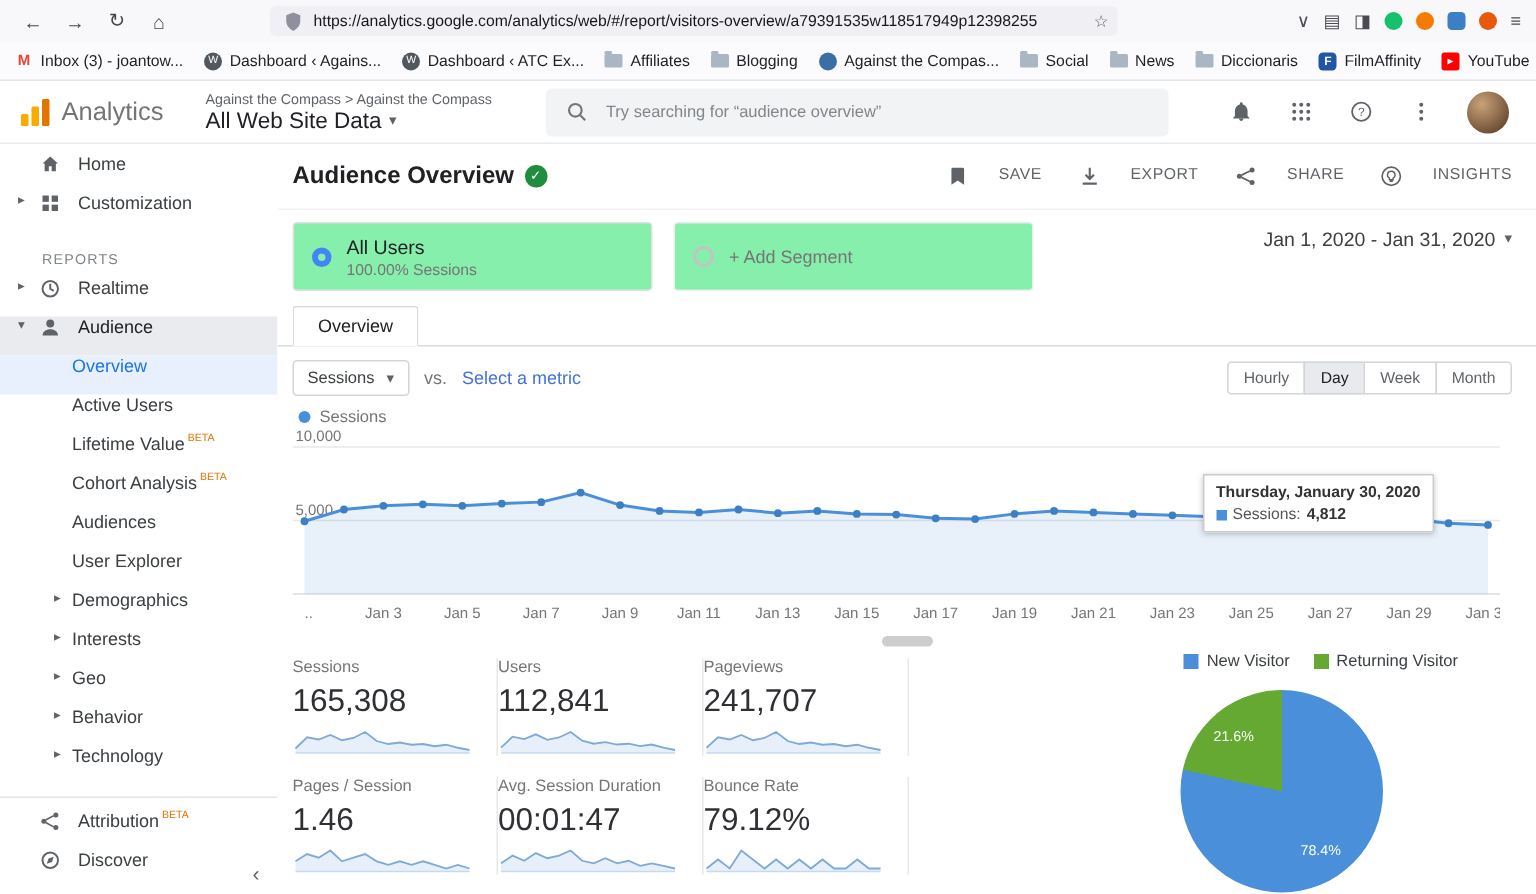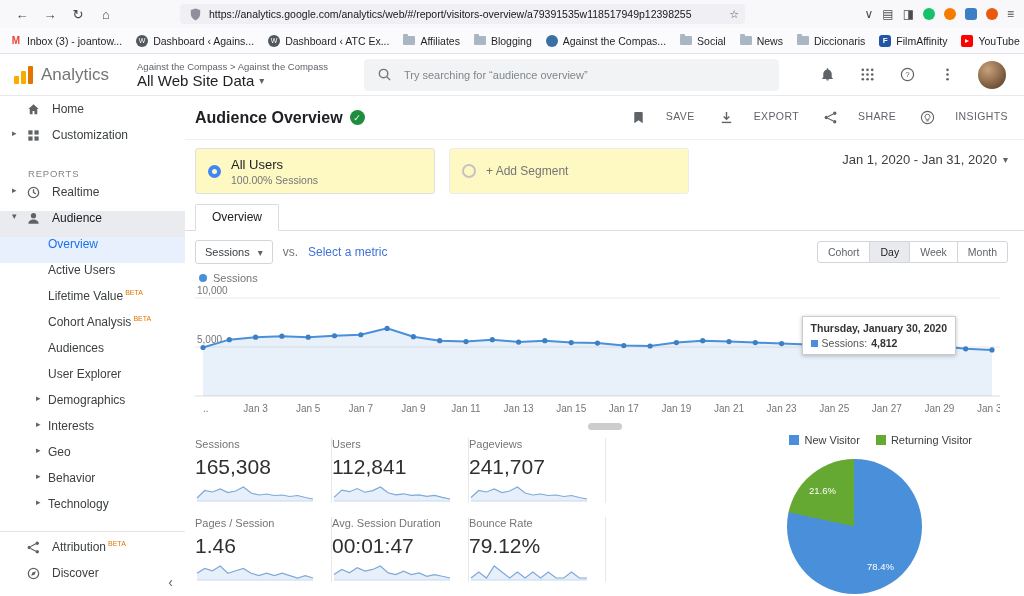--- a/index.html
+++ b/index.html
@@ -68,21 +68,21 @@
 
   
   .main { flex:1; background:#fff; overflow:hidden; display:flex; flex-direction:column; }
   .report-header { height:44px; display:flex; align-items:center; padding:0 16px 0 10px; border-bottom:1px solid #f1f1f1; flex:0 0 auto; }
   .report-title { font-size:16px; font-weight:bold; color:#202124; }
   .vbadge { width:15px; height:15px; border-radius:50%; background:#1e8e3e; color:#fff; font-size:9px; display:inline-flex; align-items:center; justify-content:center; margin-left:7px; }
   .actions { margin-left:auto; display:flex; gap:24px; }
   .act { display:flex; gap:20px; font-size:10.5px; letter-spacing:.4px; color:#5f6368; cursor:default; }
 
   .segment-row { padding:8px 16px 10px 10px; display:flex; align-items:flex-start; gap:14px; flex:0 0 auto; }
-  .seg-card { width:240px; height:46px; border:1px solid #e0e0e0; border-radius:3px; display:flex; align-items:center; gap:10px; padding:0 12px; background:#fef9c3; }
+  .seg-card { width:240px; height:46px; border:1px solid #e0e0e0; border-radius:3px; display:flex; align-items:center; gap:10px; padding:0 12px; background:#86efac; }
   .seg-radio { width:13px; height:13px; border:4px solid #4285f4; border-radius:50%; flex:0 0 auto; }
   .seg-name { font-size:13px; color:#202124; }
   .seg-sub { font-size:10.5px; color:#757575; margin-top:2px; }
   .seg-add { border-color:#ececec; }
   .seg-add-circle { width:14px; height:14px; border:2px solid #c3c3c3; border-radius:50%; }
   .seg-add-label { font-size:12px; color:#757575; }
   .daterange { margin-left:auto; display:flex; align-items:center; gap:6px; font-size:13px; color:#3c4043; padding-top:4px; }
 
   .tabstrip { border-bottom:1px solid #dadce0; padding-left:10px; flex:0 0 auto; }
   .tab { display:inline-block; padding:5px 16px 6px; font-size:12px; color:#202124; background:#fff; border:1px solid #dadce0; border-bottom:1px solid #fff; border-radius:2px 2px 0 0; margin-bottom:-1px; }
@@ -457,21 +457,21 @@
       </div>
 
       <div class="controls">
         <span class="metric-dd">
           <span>Sessions</span>
           <span class="caret">▾</span>
         </span>
         <span class="vs">vs.</span>
         <span class="select-metric">Select a metric</span>
         <span class="gran" id="gran">
-            <button class="">Cohort</button>
+            <button class="">Hourly</button>
             <button class="on">Day</button>
             <button class="">Week</button>
             <button class="">Month</button>
           </span>
       </div>
 
       <div class="chart-wrap">
         <div class="chart-legend">
           <span class="leg-dot" id="leg-dot" style="background: rgb(74, 143, 217);"></span>
           <span>Sessions</span>

